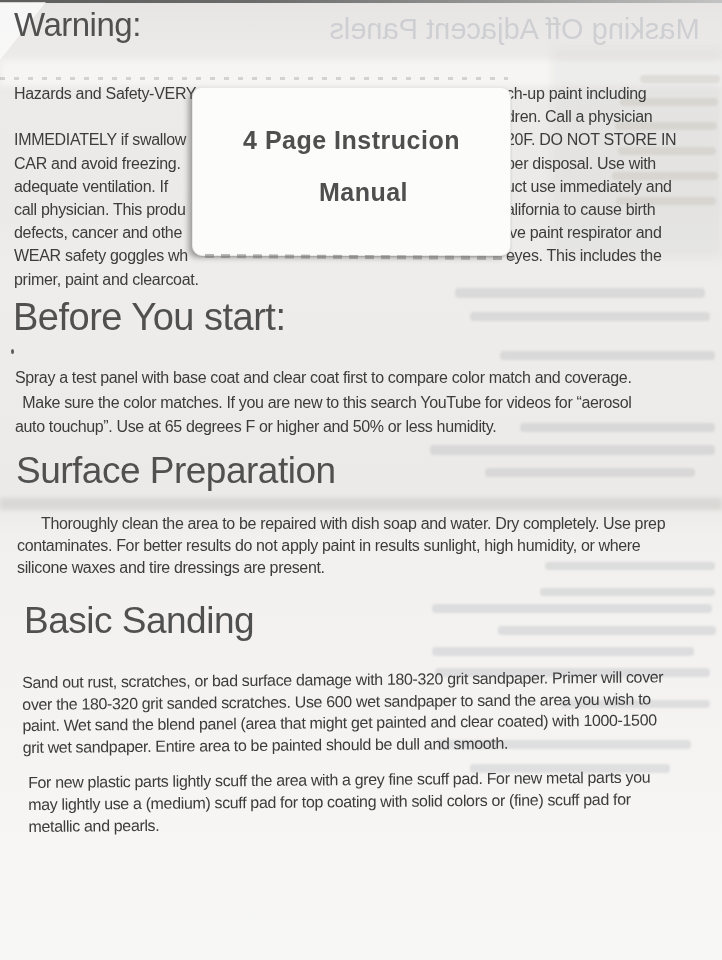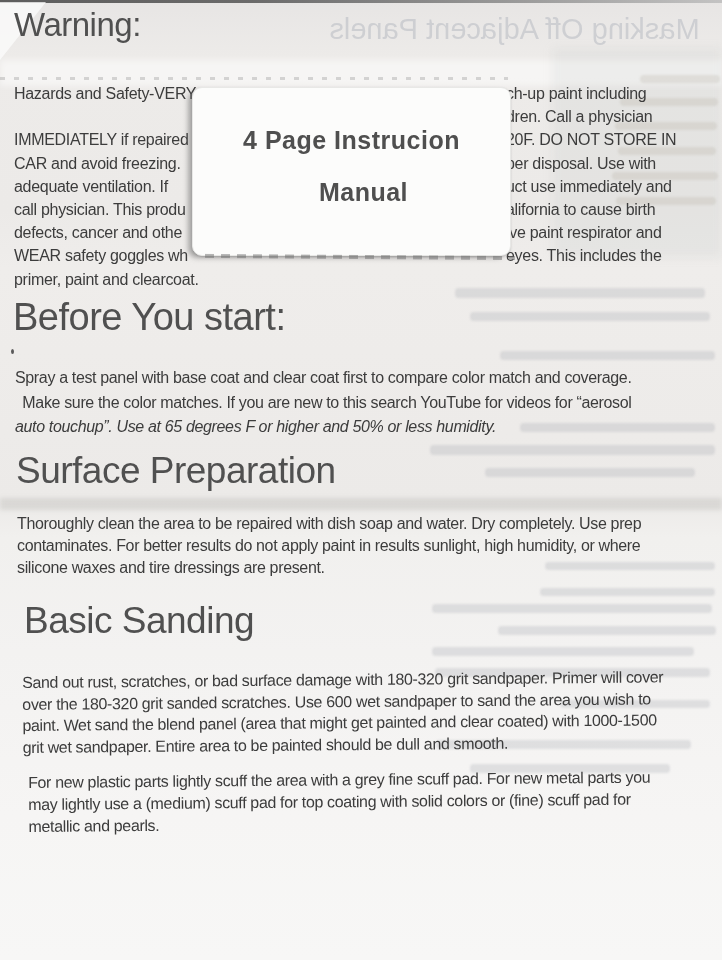--- a/index.html
+++ b/index.html
@@ -85,21 +85,21 @@
 
   <div class="body-block" style="left:14px;top:85px;width:700px;">
     <div class="warn-line">
       <span>Hazards and Safety-VERY</span>
       <span class="frag-right">ch-up paint including</span>
     </div>
     <div class="warn-line">
       <span class="frag-right">dren. Call a physician</span>
     </div>
     <div class="warn-line">
-      <span>IMMEDIATELY if repaired</span>
+      <span>IMMEDIATELY if swallow</span>
       <span class="frag-right">20F. DO NOT STORE IN</span>
     </div>
     <div class="warn-line">
       <span>CAR and avoid freezing.</span>
       <span class="frag-right">per disposal. Use with</span>
     </div>
     <div class="warn-line">
       <span>adequate ventilation. If</span>
       <span class="frag-right">uct use immediately and</span>
     </div>
@@ -125,27 +125,27 @@
     <div class="l2">Manual</div>
   </div>
   <div class="abs sticker-shadow-dashes"></div>
 
   <div class="hd" style="left:13px;top:296px;font-size:38px;">Before You start:</div>
   <div class="dot"></div>
 
   <div class="body-block" style="left:15px;top:366px;">
     <div class="bl" style="line-height:24.5px;">Spray a test panel with base coat and clear coat first to compare color match and coverage.</div>
     <div class="bl" style="line-height:24.5px;text-align:right;">Make sure the color matches.  If you are new to this search YouTube for videos for “aerosol</div>
-    <div class="bl" style="line-height:24.5px;font-style:italic;">auto touchup”.  Use at 65 degrees F or higher and 50% or less humidity.</div>
+    <div class="bl" style="line-height:24.5px;">auto touchup”.  Use at 65 degrees F or higher and 50% or less humidity.</div>
   </div>
 
   <div class="hd" style="left:16px;top:450px;font-size:37px;">Surface Preparation</div>
 
   <div class="body-block" style="left:17px;top:513px;">
-    <div class="bl" style="line-height:21.8px;">Thoroughly clean the area to be repaired with dish soap and water.  Dry completely. Use prep</div>
+    <div class="bl" style="line-height:21.8px;margin-left:24px;">Thoroughly clean the area to be repaired with dish soap and water.  Dry completely. Use prep</div>
     <div class="bl" style="line-height:21.8px;">contaminates. For better results do not apply paint in results sunlight, high humidity, or where</div>
     <div class="bl" style="line-height:21.8px;">silicone waxes and tire dressings are present.</div>
   </div>
 
   <div class="hd" style="left:24px;top:600px;font-size:37px;">Basic Sanding</div>
 
   <div class="body-block tilt-a" style="left:22px;top:672px;">
     <div class="bl" style="line-height:21.5px;">Sand out rust, scratches, or bad surface damage with 180-320 grit sandpaper. Primer will cover</div>
     <div class="bl" style="line-height:21.5px;">over the 180-320 grit sanded scratches. Use 600 wet sandpaper to sand the area you wish to</div>
     <div class="bl" style="line-height:21.5px;">paint. Wet sand the blend panel (area that might get painted and clear coated) with 1000-1500</div>

